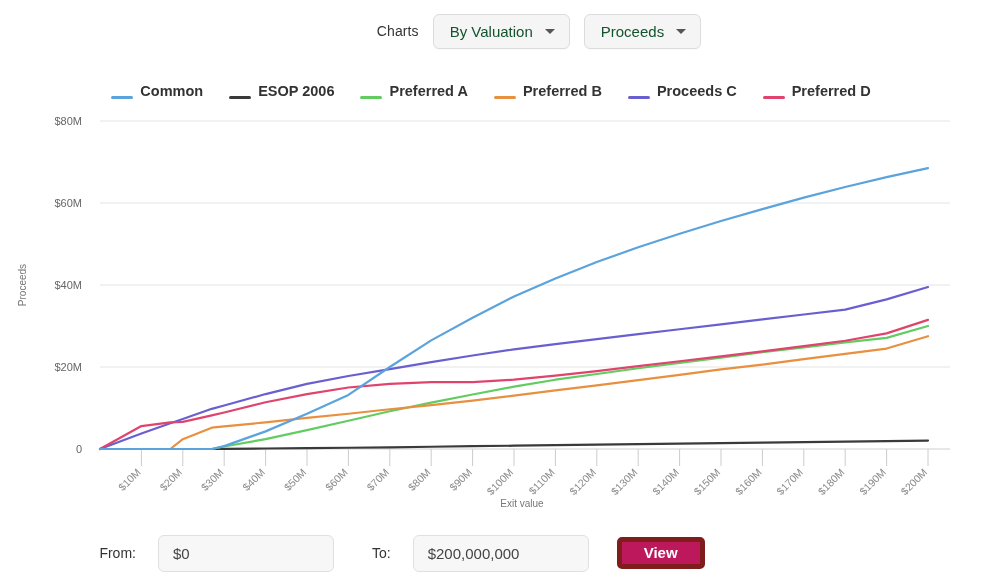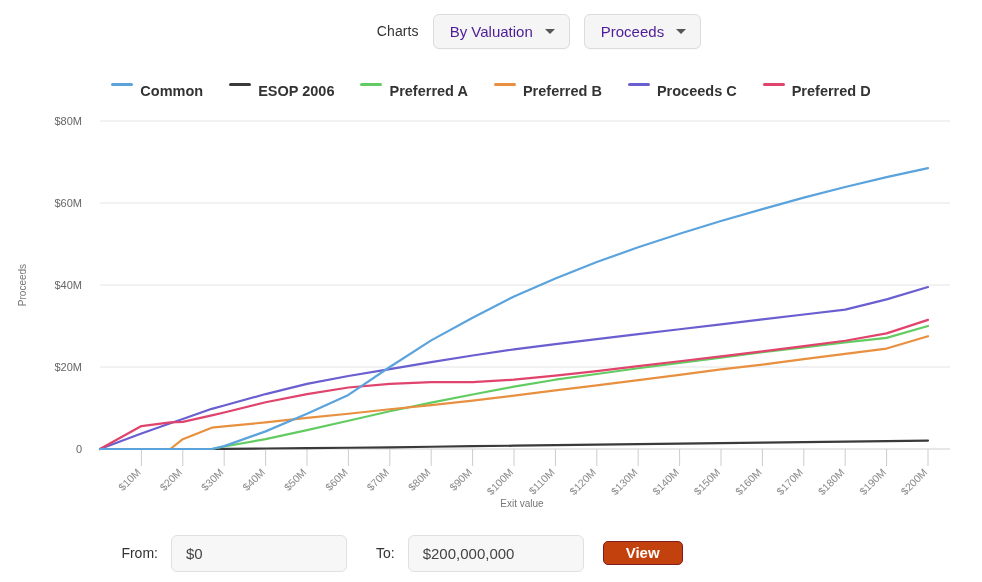--- a/index.html
+++ b/index.html
@@ -36,21 +36,21 @@
   }
   .dropdown-btn {
     display: inline-flex;
     align-items: center;
     gap: 10px;
     background: #f5f5f5;
     border: 1px solid #dcdcdc;
     border-radius: 6px;
     padding: 9px 14px 9px 16px;
     font-size: 15px;
-    color: #4c1d95;
+    color: #14532d;
     cursor: pointer;
     line-height: 1;
     box-shadow: 0 1px 0 rgba(0,0,0,0.02);
   }
   .caret {
     width: 0; height: 0;
     border-left: 5px solid transparent;
     border-right: 5px solid transparent;
     border-top: 5px solid #555;
     display: inline-block;
@@ -64,21 +64,21 @@
     top: 78px;
     width: 982px;
     height: 26px;
     display: flex;
     align-items: center;
     justify-content: center;
     gap: 26px;
   }
   .legend-item {
     display: flex;
-    align-items: flex-start;
+    align-items: flex-end;
     gap: 7px;
     cursor: pointer;
   }
   .legend-swatch {
     display: block;
     width: 22px;
     height: 3px;
     border-radius: 2px;
   }
   .legend-text {
@@ -123,43 +123,43 @@
   
   .bottom-bar {
     position: absolute;
     left: 0;
     top: 524px;
     width: 804px;
     height: 58px;
     display: flex;
     align-items: center;
     justify-content: center;
-    gap: 3px;
+    gap: 12px;
   }
   .field-label {
     font-size: 14px;
     color: #333;
     margin-right: 10px;
   }
   .text-input {
     background: #f7f7f7;
     border: 1px solid #e0e0e0;
     border-radius: 6px;
     padding: 9px 14px;
     font-size: 15px;
     color: #444;
     font-family: "Liberation Sans", sans-serif;
     outline: none;
     box-sizing: border-box;
   }
   #from-input { width: 176px; margin-right: 26px; }
   #to-input   { width: 176px; margin-right: 16px; }
   .view-btn {
-    background: #c2410c;
-    border: 1px solid #7f1d1d;
+    background: #be185d;
+    border: 5px solid #7f1d1d;
     border-radius: 5px;
     color: #ffffff;
     font-size: 15px;
     font-weight: bold;
     padding: 3px 22px;
     cursor: pointer;
     font-family: "Liberation Sans", sans-serif;
     line-height: 1.1;
   }
 </style>

